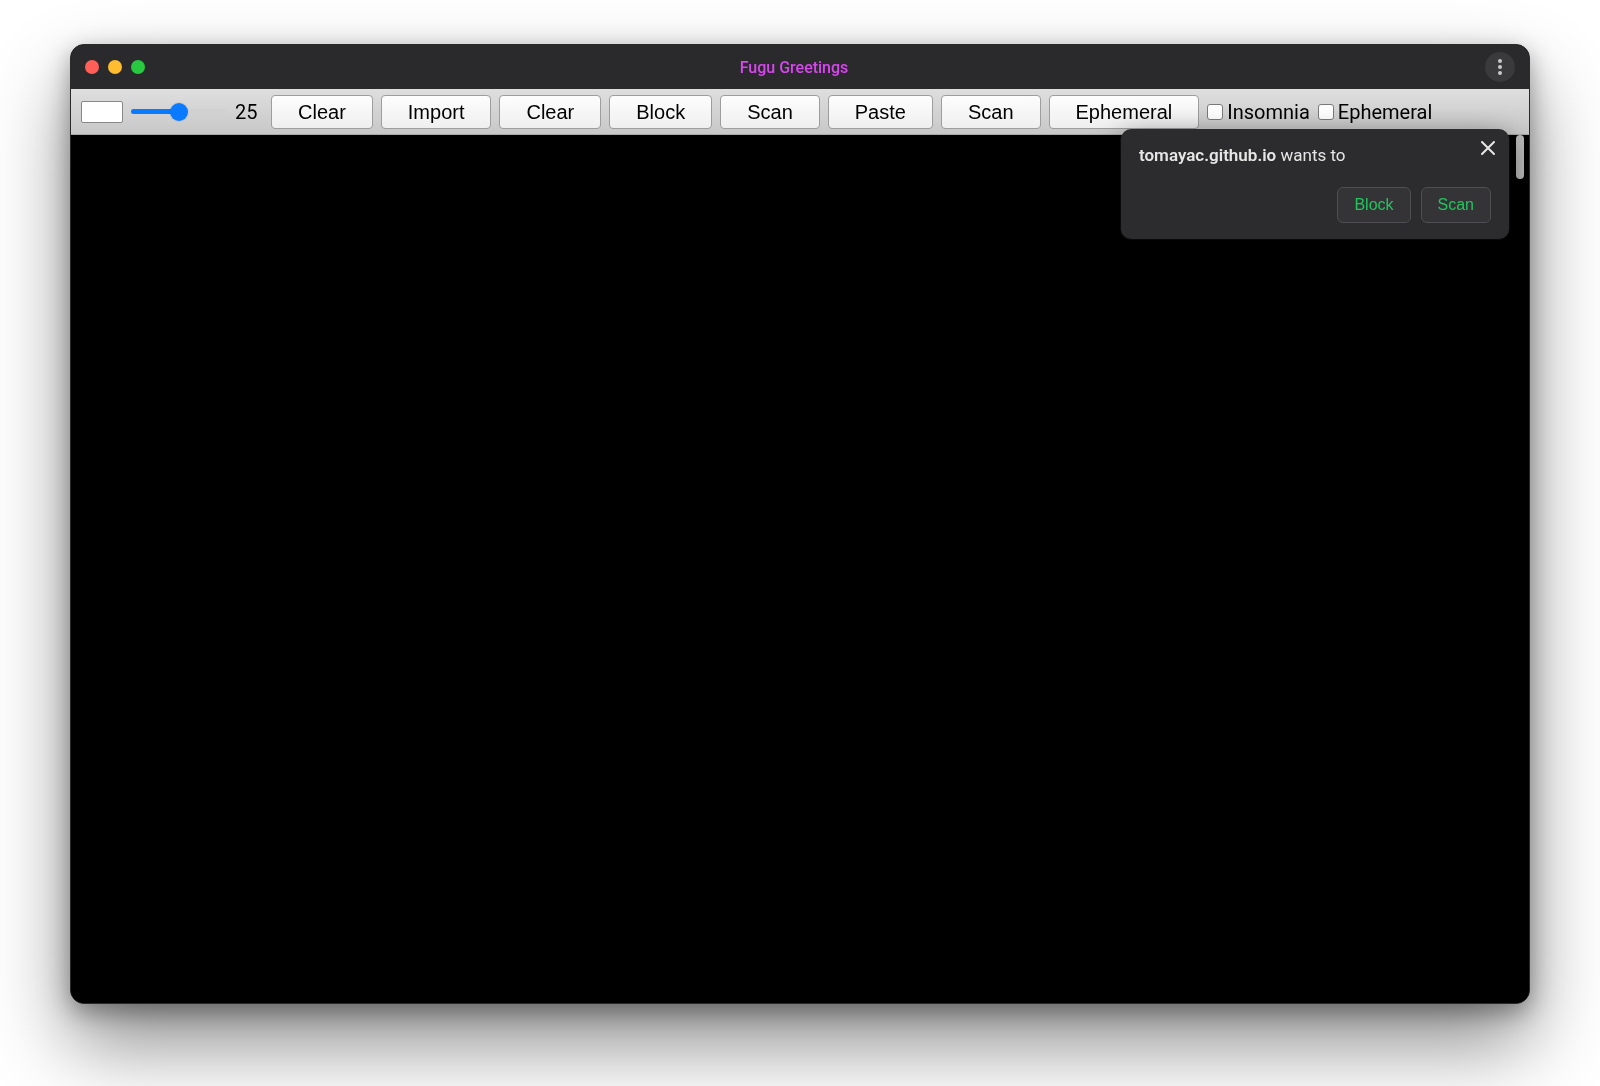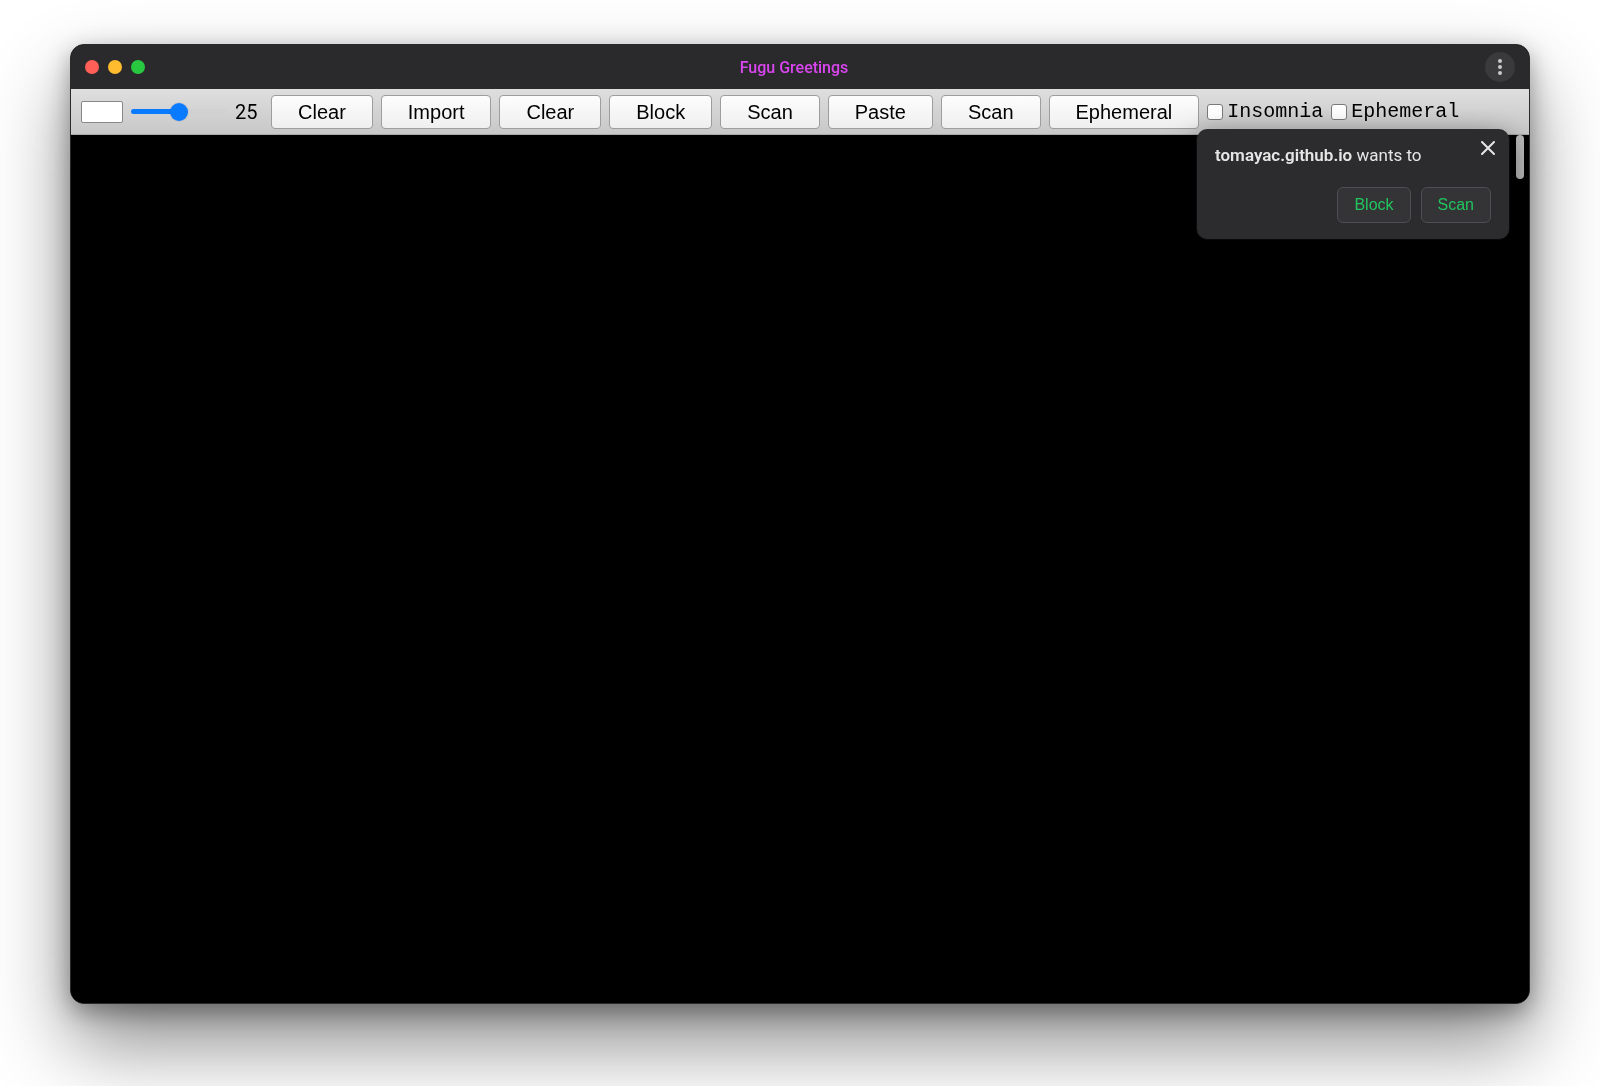--- a/index.html
+++ b/index.html
@@ -113,41 +113,40 @@
     font-size: 20px;
     cursor: pointer;
     color: #000;
     line-height: 1.3;
   }
   .check-group {
     display: flex; align-items: center;
     gap: 4px;
     font-size: 20px;
     color: #000;
-    font-family: Liberation Mono, monospace;
   }
   .checkbox {
     width: 16px; height: 16px;
     border: 1px solid #7a7a7a;
     border-radius: 3px;
     background: #fff;
     cursor: pointer;
   }
   .canvas-area {
     position: absolute;
     left: 0; right: 0;
     top: 90px; bottom: 0;
     background: #000;
   }
 
   .perm-popup {
     position: absolute;
     top: 84px;
     right: 20px;
-    width: 312px;
+    width: 388px;
     background: #2c2c2e;
     color: #e6e6e6;
     border-radius: 10px;
     box-shadow: 0 10px 30px rgba(0,0,0,0.6), 0 0 0 1px rgba(255,255,255,0.06);
     padding: 16px 18px 16px 18px;
     font-size: 17px;
   }
   .perm-close {
     position: absolute;
     top: 6px; right: 8px;

